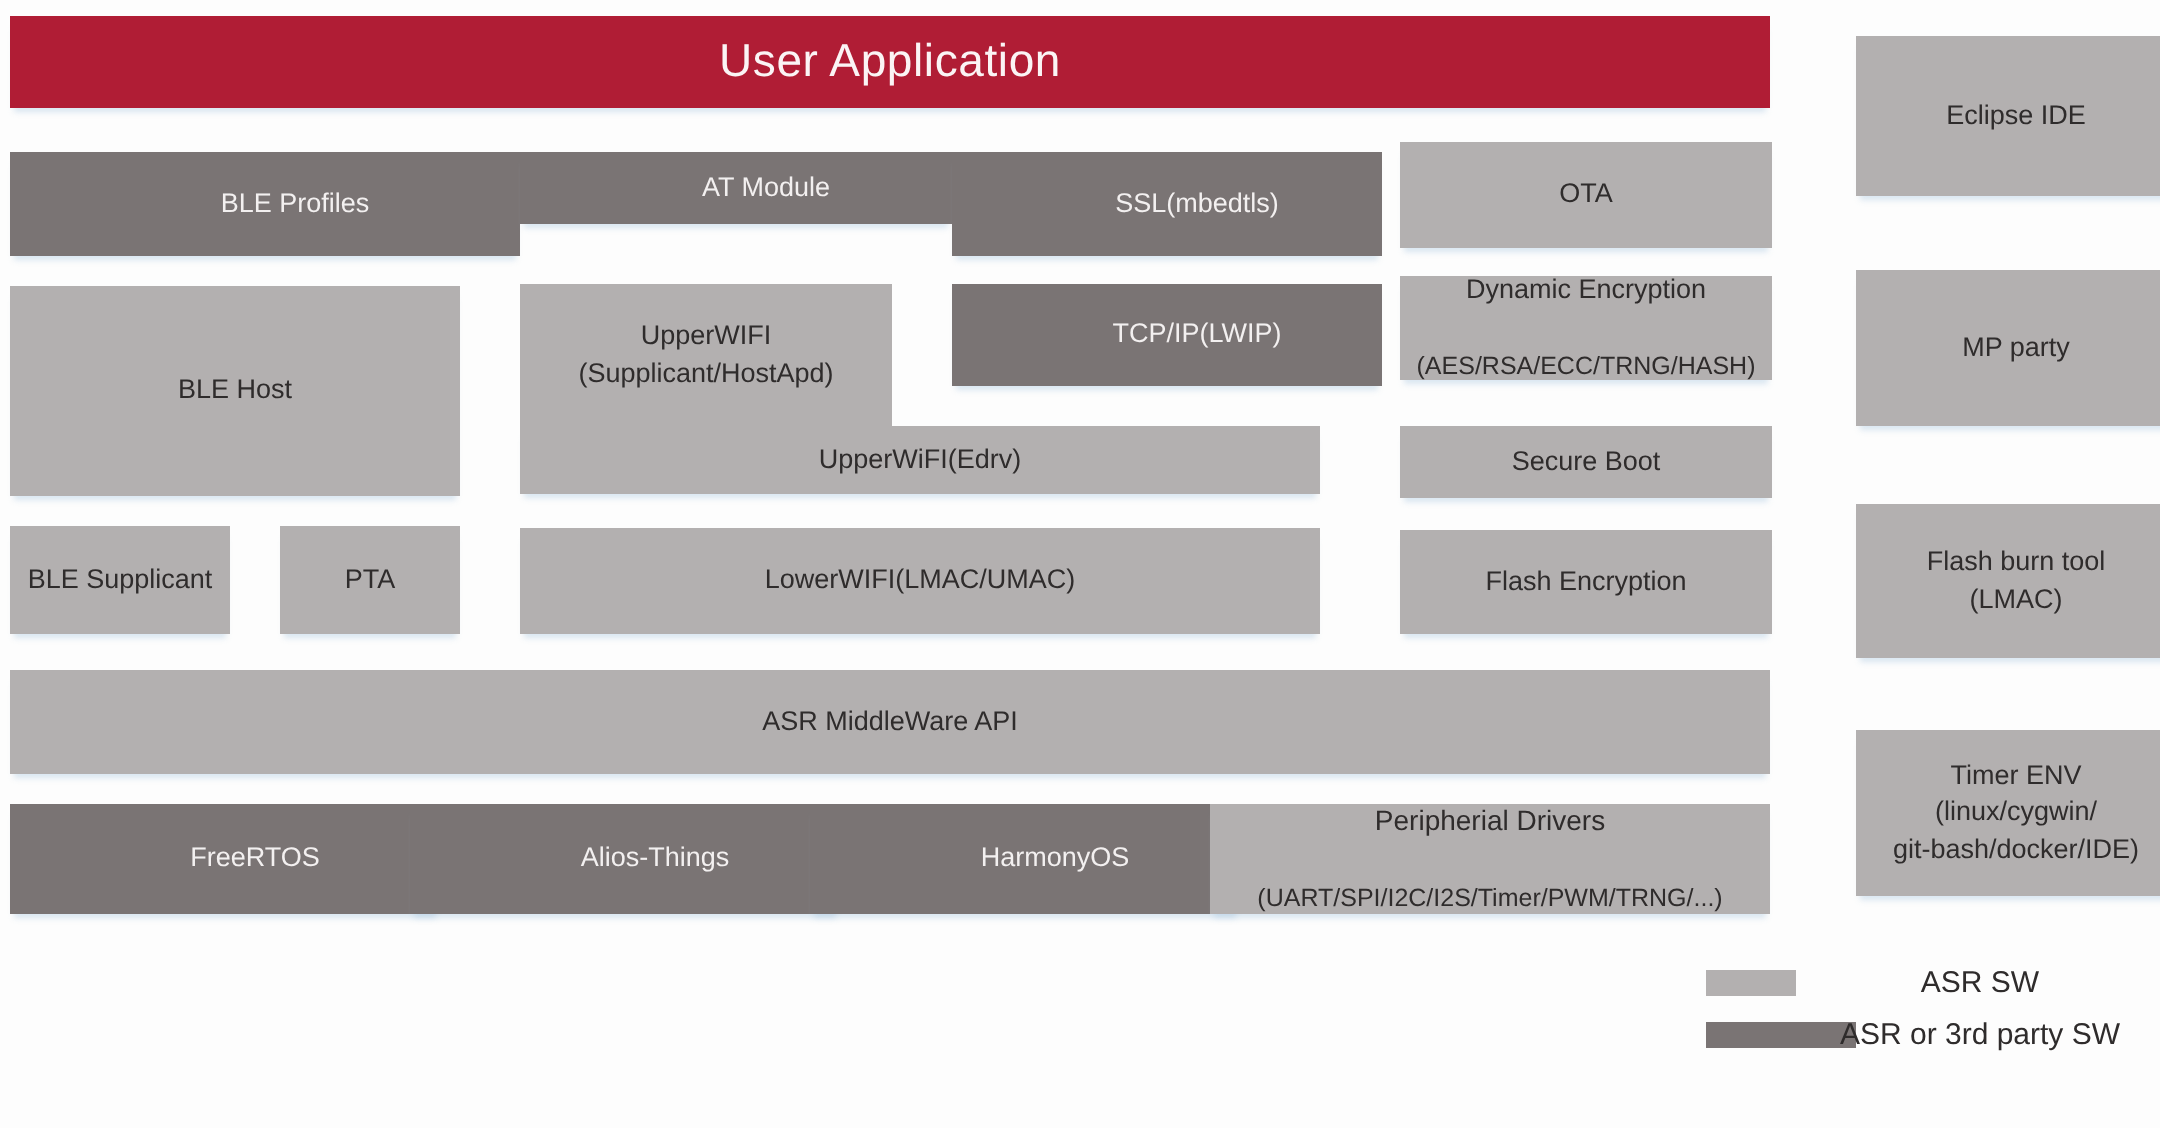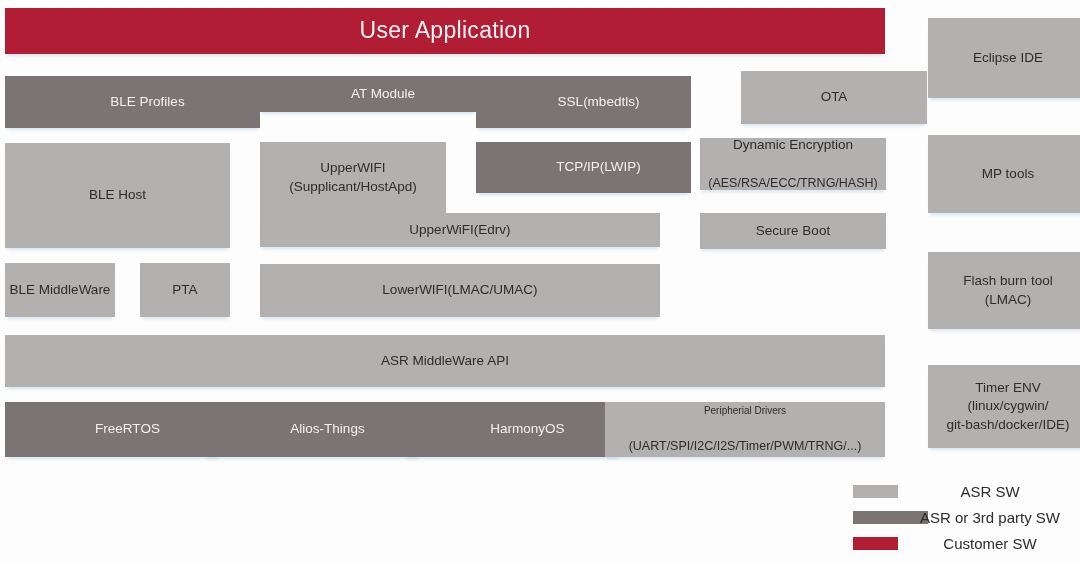--- a/index.html
+++ b/index.html
@@ -38,21 +38,21 @@
 
   <div class="box third" style="left:5px;top:76px;width:225px;height:52px;">
     <span>BLE Profiles</span>
   </div>
   <div class="box third" style="left:260px;top:76px;width:186px;height:36px;">
     <span>AT Module</span>
   </div>
   <div class="box third" style="left:476px;top:76px;width:185px;height:52px;">
     <span>SSL(mbedtls)</span>
   </div>
-  <div class="box asr" style="left:700px;top:71px;width:186px;height:53px;margin-left:41px;">
+  <div class="box asr" style="left:700px;top:71px;width:186px;height:53px;">
     <span>OTA</span>
   </div>
 
   <div class="box asr" style="left:5px;top:143px;width:225px;height:105px;">
     <span>BLE Host</span>
   </div>
   <div class="box asr" style="left:260px;top:142px;width:186px;height:71px;box-shadow:none;">
     <span class="line">UpperWIFI</span>
     <span class="line">(Supplicant/HostApd)</span>
   </div>
@@ -65,69 +65,68 @@
   </div>
 
   <div class="box asr" style="left:260px;top:213px;width:400px;height:34px;">
     <span>UpperWiFI(Edrv)</span>
   </div>
   <div class="box asr" style="left:700px;top:213px;width:186px;height:36px;">
     <span>Secure Boot</span>
   </div>
 
   <div class="box asr" style="left:5px;top:263px;width:110px;height:54px;">
-    <span>BLE MiddleWare</span>
+    <span>BLE Supplicant</span>
   </div>
   <div class="box asr" style="left:140px;top:263px;width:90px;height:54px;">
     <span>PTA</span>
   </div>
   <div class="box asr" style="left:260px;top:264px;width:400px;height:53px;">
     <span>LowerWIFI(LMAC/UMAC)</span>
+  </div>
+  <div class="box asr" style="left:700px;top:265px;width:186px;height:52px;">
+    <span>Flash Encryption</span>
   </div>
 
   <div class="box asr" style="left:5px;top:335px;width:880px;height:52px;">
     <span>ASR MiddleWare API</span>
   </div>
 
   <div class="box third" style="left:5px;top:402px;width:185px;height:55px;">
     <span>FreeRTOS</span>
   </div>
   <div class="box third" style="left:205px;top:402px;width:185px;height:55px;justify-content:center;">
     <span>Alios-Things</span>
   </div>
   <div class="box third" style="left:405px;top:402px;width:185px;height:55px;">
     <span>HarmonyOS</span>
   </div>
   <div class="box asr small" style="left:605px;top:402px;width:280px;height:55px;">
-    <span class="line" style="font-size:10px;">Peripherial Drivers</span>
+    <span class="line" style="font-size:14px;">Peripherial Drivers</span>
     <span class="line">(UART/SPI/I2C/I2S/Timer/PWM/TRNG/...)</span>
   </div>
 
   <div class="box asr" style="left:928px;top:18px;width:160px;height:80px;">
     <span>Eclipse IDE</span>
   </div>
   <div class="box asr" style="left:928px;top:135px;width:160px;height:78px;">
-    <span>MP tools</span>
+    <span>MP party</span>
   </div>
   <div class="box asr" style="left:928px;top:252px;width:160px;height:77px;">
     <span class="line">Flash burn tool</span>
     <span class="line">(LMAC)</span>
   </div>
   <div class="box asr" style="left:928px;top:365px;width:160px;height:83px;">
     <span class="line">Timer ENV</span>
     <span class="line">(linux/cygwin/</span>
     <span class="line">git-bash/docker/IDE)</span>
   </div>
 
   <div class="legend-row" style="left:0;top:483px;width:1080px;">
     <div class="legend-swatch asr" style="left:853px;top:2px;box-shadow:none;"></div>
     <div class="legend-label">ASR SW</div>
   </div>
   <div class="legend-row" style="left:0;top:509px;width:1080px;">
     <div class="legend-swatch third" style="left:853px;top:2px;box-shadow:none;"></div>
     <div class="legend-label">ASR or 3rd party SW</div>
   </div>
-  <div class="legend-row" style="left:0;top:535px;width:1080px;">
-    <div class="legend-swatch customer" style="left:853px;top:2px;box-shadow:none;"></div>
-    <div class="legend-label">Customer SW</div>
-  </div>
 
 </div>
 
 </body></html>

